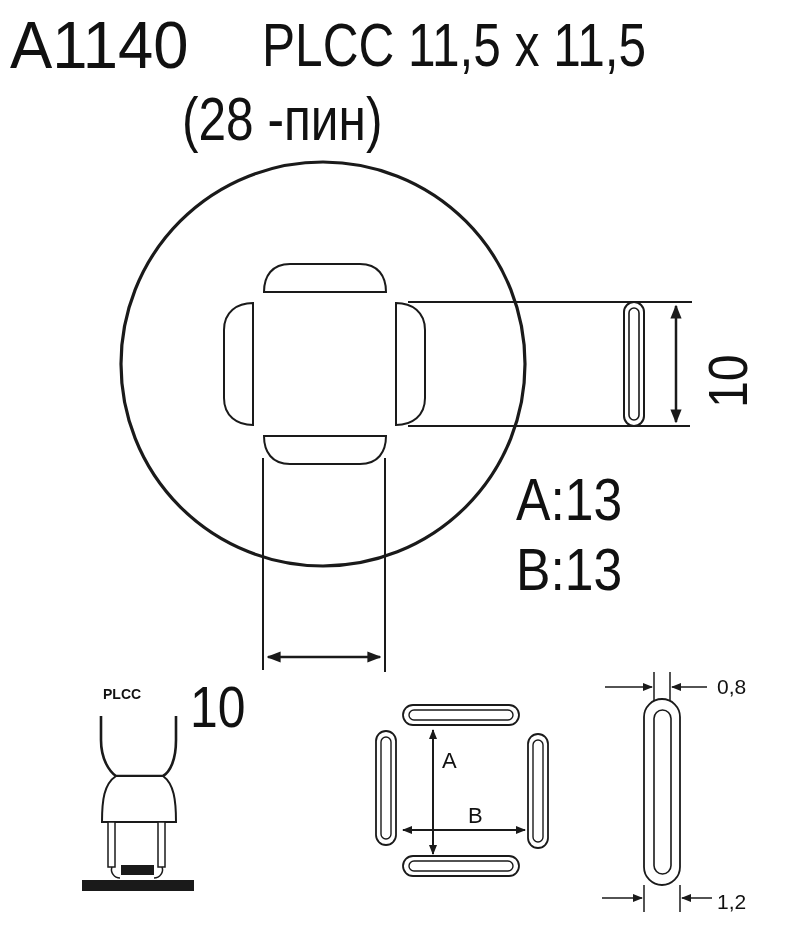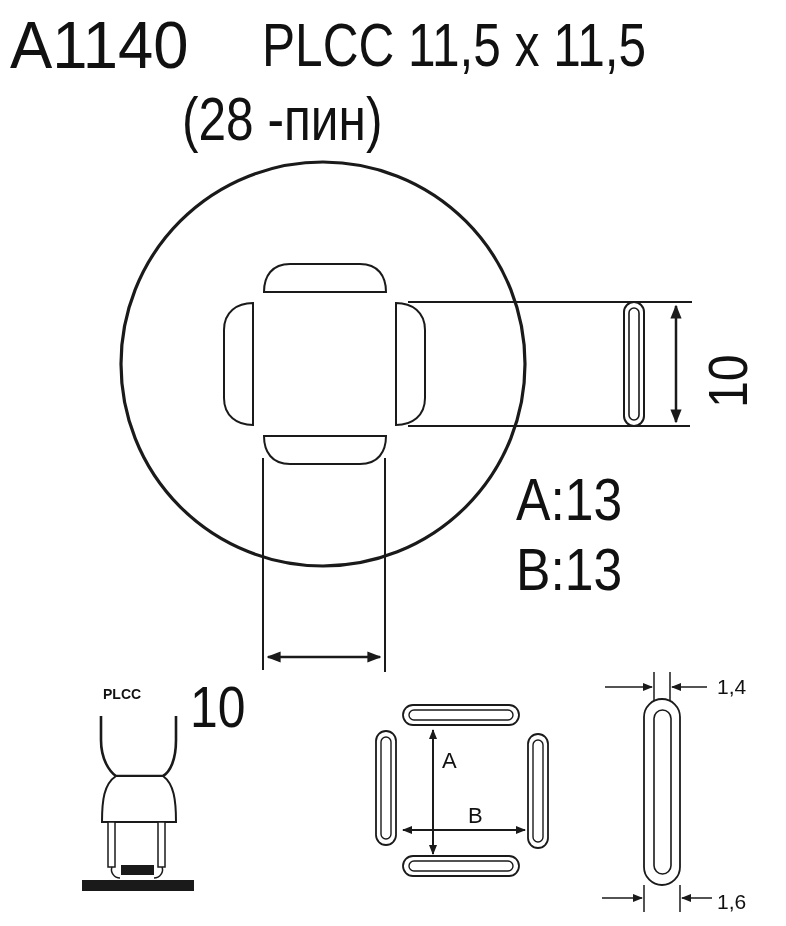--- a/index.html
+++ b/index.html
@@ -99,14 +99,14 @@
   </g>
 </svg>
 
 <div class="txt" id="dim-height">10</div>
 <div class="txt" id="dim-width">10</div>
 <div class="txt" id="dim-ab-a">A:13</div>
 <div class="txt" id="dim-ab-b">B:13</div>
 <div class="txt" id="tool-label">PLCC</div>
 <div class="txt" id="label-a">A</div>
 <div class="txt" id="label-b">B</div>
-<div class="txt" id="slot-inner">1,4</div>
-<div class="txt" id="slot-outer">1,6</div>
+<div class="txt" id="slot-inner">0,8</div>
+<div class="txt" id="slot-outer">1,2</div>
 
 </body></html>

